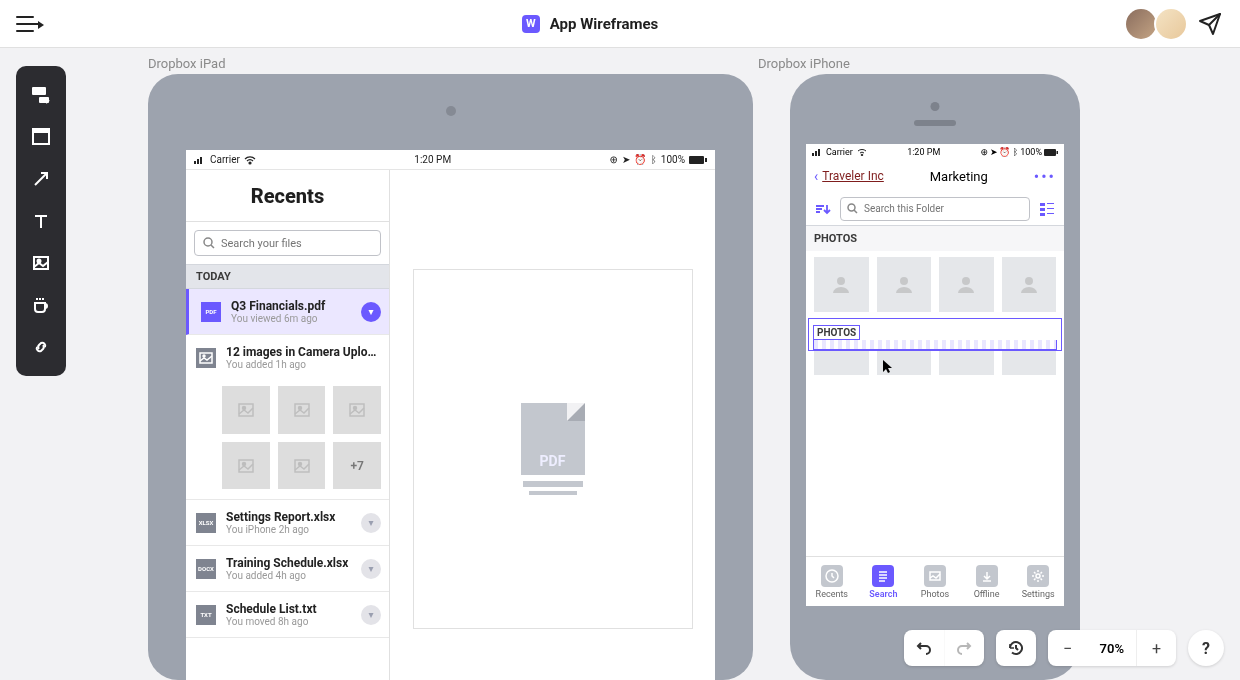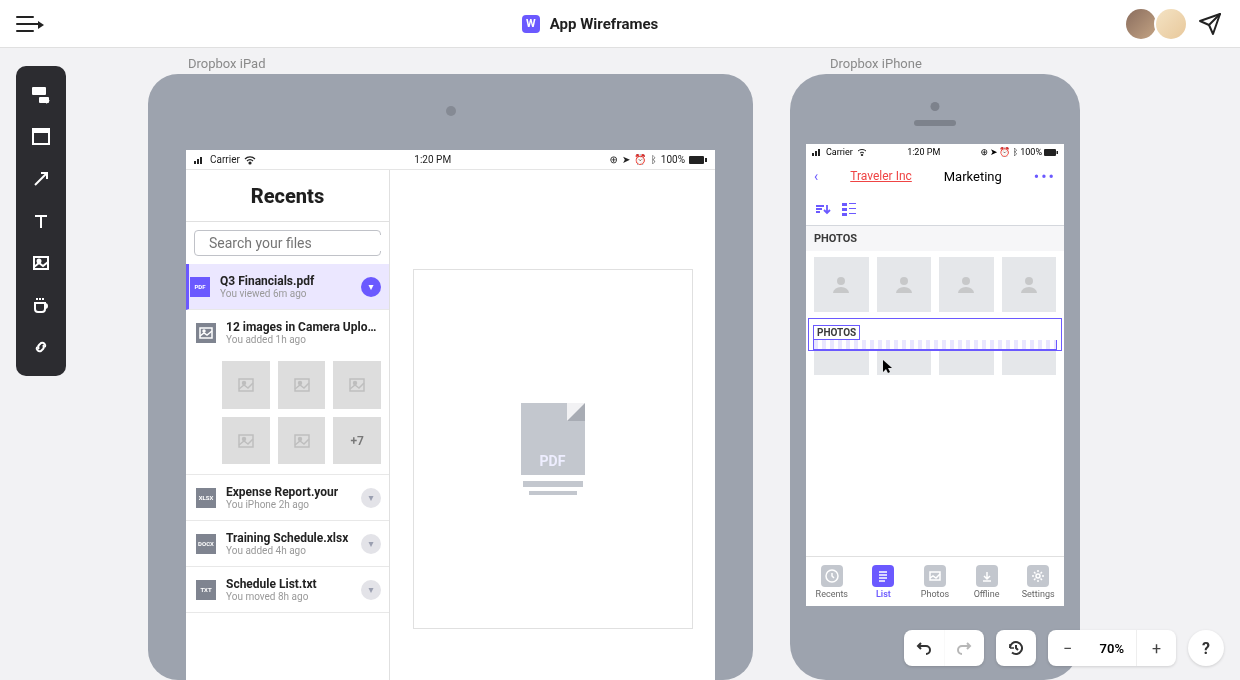--- a/index.html
+++ b/index.html
@@ -15,36 +15,36 @@
 .project-title { font-weight:700; font-size:15px; color:#1f1f1f; }
 .topbar-right { display:flex; align-items:center; gap:10px; }
 .avatar { width:30px; height:30px; border-radius:50%; background:#ddd; box-shadow:0 0 0 2px #fff; }
 .send-icon { width:28px; height:28px; display:flex; align-items:center; justify-content:center; cursor:pointer; }
 
 
 .toolbar { position:absolute; left:16px; top:66px; width:50px; background:#2c2c30; border-radius:10px; display:flex; flex-direction:column; align-items:center; padding:8px 0; z-index:10; }
 .tool-btn { width:36px; height:36px; margin:3px 0; display:flex; align-items:center; justify-content:center; color:#fff; border-radius:6px; cursor:pointer; }
 
 
-.canvas-label { position:absolute; font-size:13px; color:#8a8a8a;margin-left:40px; }
+.canvas-label { position:absolute; font-size:13px; color:#8a8a8a; }
 
 
 .ipad-frame { position:absolute; left:148px; top:74px; width:605px; height:606px; background:#9da3ae; border-radius:30px; padding:76px 38px 0 38px; }
 .ipad-dot { position:absolute; top:32px; left:50%; transform:translateX(-50%); width:10px; height:10px; border-radius:50%; background:#858a94; }
 .ipad-screen { width:529px; height:530px; background:#fff; overflow:hidden; }
 .status-bar { height:20px; background:#fff; display:flex; align-items:center; justify-content:space-between; padding:0 8px; font-size:10px; color:#222; border-bottom:1px solid #e5e5e5; }
 .status-left, .status-right { display:flex; align-items:center; gap:4px; }
 .ipad-content { display:flex; height: calc(100% - 20px); }
 .ipad-sidebar { width:204px; border-right:1px solid #e0e0e0; display:flex; flex-direction:column; }
 .recents-title { height:52px; display:flex; align-items:center; justify-content:center; font-size:20px; font-weight:800; color:#1f1f1f; border-bottom:1px solid #e0e0e0; }
 .search-box { margin:8px; height:26px; border:1px solid #c0c2c8; border-radius:4px; display:flex; align-items:center; padding:0 8px; background:#fff; gap:6px; }
-.search-box input { border:none; outline:none; font-size:14px; flex:1; color:#555; }
+.search-box input { border:none; outline:none; font-size:11px; flex:1; color:#555; }
 .section-header { background:#e3e5ea; padding:5px 10px; font-size:11px; font-weight:700; color:#3a3a3a; border-top:1px solid #d4d7dd; border-bottom:1px solid #d4d7dd;}
 .file-item { display:flex; align-items:center; padding:10px 8px 10px 10px; border-bottom:1px solid #e8e8e8; gap:10px; position:relative; }
-.file-item.selected { background:#ebe7ff; border-left:3px solid #6b59ff; padding-left:1px; }
+.file-item.selected { background:#ebe7ff; border-left:3px solid #6b59ff; padding-left:12px; }
 .file-icon { width:20px; height:20px; background:#7f8490; flex-shrink:0; display:flex; align-items:center; justify-content:center; font-size:6px; color:#fff; font-weight:700; }
 .file-icon.sel { background:#6b59ff; }
 .file-icon.txt { font-size:6px; }
 .file-text { flex:1; display:flex; flex-direction:column; overflow:hidden; }
 .file-name { font-size:12px; font-weight:700; color:#222; white-space:nowrap; overflow:hidden; text-overflow:ellipsis;}
 .file-meta { font-size:10px; color:#999; }
 .file-more { width:20px; height:20px; border-radius:50%; background:#e3e3e8; color:#9a9fb0; display:flex; align-items:center; justify-content:center; font-size:10px; cursor:pointer; }
 .file-more.sel { background:#6b59ff; color:#fff; }
 .thumb-grid { display:grid; grid-template-columns:repeat(3, 1fr); gap:8px; padding:6px 8px 10px 36px; }
 .thumb { background:#ddd; aspect-ratio:1; display:flex; align-items:center; justify-content:center; color:#aaa; font-size:12px; }
@@ -59,21 +59,21 @@
 .pdf-bar { margin-top:6px; width:60px; height:6px; background:#c3c7ce; }
 .pdf-bar2 { margin-top:4px; width:48px; height:4px; background:#c3c7ce; }
 
 
 .iphone-frame { position:absolute; left:790px; top:74px; width:290px; height:606px; background:#9da3ae; border-radius:36px; padding:70px 16px 0 16px; }
 .iphone-speaker { position:absolute; top:46px; left:50%; transform:translateX(-50%); width:42px; height:6px; border-radius:3px; background:#7d828c; }
 .iphone-camera { position:absolute; top:28px; left:50%; transform:translateX(-50%); width:9px; height:9px; border-radius:50%; background:#7d828c; }
 .iphone-screen { width:258px; height:462px; background:#fff; display:flex; flex-direction:column; overflow:hidden; }
 .iphone-status { height:16px; display:flex; align-items:center; justify-content:space-between; padding:0 6px; font-size:9px; }
 .nav-row { height:32px; display:flex; align-items:center; padding:0 8px; gap:4px; }
-.nav-back { color:#ef4444; font-size:12px; display:flex; align-items:center; gap:2px; text-decoration:underline; cursor:pointer;margin-left:28px;}
+.nav-back { color:#7f1d1d; font-size:12px; display:flex; align-items:center; gap:2px; text-decoration:underline; cursor:pointer;}
 .nav-title { flex:1; text-align:center; font-weight:400; font-size:13px; }
 .nav-dots { color:#6b59ff; font-size:16px; cursor:pointer; letter-spacing:2px;}
 .search-row { height:34px; display:flex; align-items:center; padding:0 8px; gap:8px; border-bottom:1px solid #d4d7dd; }
 .sort-btn { color:#6b59ff; cursor:pointer; width:18px; height:18px; }
 .view-toggle { color:#6b59ff; cursor:pointer; width:18px; height:18px; }
 .iphone-search { flex:1; height:24px; border:1px solid #c0c2c8; border-radius:4px; display:flex; align-items:center; gap:6px; padding:0 6px;}
 .iphone-search input { border:none; outline:none; flex:1; font-size:10px; }
 .photos-header { padding:6px 8px; font-size:11px; font-weight:700; color:#3a3a3a; background:#f6f6f8; }
 .avatar-grid { display:grid; grid-template-columns:repeat(4,1fr); gap:8px; padding:6px 8px; }
 .avatar-card { aspect-ratio:1; background:#e5e7ea; display:flex; align-items:center; justify-content:center; }
@@ -173,21 +173,21 @@
   </div>
   <div class="tool-btn">
     <svg width="20" height="20" viewBox="0 0 20 20" fill="none" stroke="#fff" stroke-width="2">
         <path d="M8 12 a3 3 0 0 1 0 -4 l2 -2 a3 3 0 0 1 4 4"></path>
         <path d="M12 8 a3 3 0 0 1 0 4 l-2 2 a3 3 0 0 1 -4 -4"></path>
       </svg>
   </div>
 </div>
 
 <div class="canvas-label" style="left:148px; top:56px">Dropbox iPad</div>
-<div class="canvas-label" style="left:790px; top:56px">Dropbox iPhone</div>
+<div class="canvas-label" style="left:758px; top:56px">Dropbox iPhone</div>
 
 <div class="ipad-frame">
   <div class="ipad-dot"></div>
   <div class="ipad-screen">
     <div class="status-bar">
       <div class="status-left">
         <svg width="12" height="8" viewBox="0 0 12 8">
             <rect x="0" y="5" width="2" height="3" fill="#222"></rect>
             <rect x="3" y="3" width="2" height="5" fill="#222"></rect>
             <rect x="6" y="1" width="2" height="7" fill="#222"></rect>
@@ -215,20 +215,21 @@
     <div class="ipad-content">
       <div class="ipad-sidebar">
         <div class="recents-title">Recents</div>
         <div class="search-box">
           <svg width="12" height="12" viewBox="0 0 12 12" fill="none" stroke="#888" stroke-width="1.5">
               <circle cx="5" cy="5" r="4"></circle>
               <path d="M8 8 L11 11"></path>
             </svg>
           <input placeholder="Search your files" style="">
         </div>
+        <div class="section-header">TODAY</div>
 
         <div class="file-item selected">
           <div class="file-icon sel">PDF</div>
           <div class="file-text">
             <div class="file-name">Q3 Financials.pdf</div>
             <div class="file-meta">You viewed 6m ago</div>
           </div>
           <div class="file-more sel">▾</div>
         </div>
 
@@ -281,21 +282,21 @@
                 <path d="M1 12 L6 8 L10 11 L15 6"></path>
               </svg>
             </div>
           <div class="thumb" style="font-weight:600;color:#777">+7</div>
         </div>
         <div style="border-bottom:1px solid #e8e8e8;"></div>
 
         <div class="file-item">
           <div class="file-icon">XLSX</div>
           <div class="file-text">
-            <div class="file-name">Expense Report.your</div>
+            <div class="file-name">Settings Report.xlsx</div>
             <div class="file-meta">You iPhone 2h ago</div>
           </div>
           <div class="file-more">▾</div>
         </div>
         <div class="file-item">
           <div class="file-icon">DOCX</div>
           <div class="file-text">
             <div class="file-name">Training Schedule.xlsx</div>
             <div class="file-meta">You added 4h ago</div>
           </div>
@@ -363,20 +364,27 @@
       <div class="nav-title">Marketing</div>
       <div class="nav-dots">•••</div>
     </div>
     <div class="search-row">
       <div class="sort-btn">
         <svg width="18" height="18" viewBox="0 0 18 18" fill="none" stroke="#6b59ff" stroke-width="1.8">
             <path d="M2 6 H10 M2 9 H8 M2 12 H6"></path>
             <path d="M13 5 V13 M10 10 L13 13 L16 10"></path>
           </svg>
       </div>
+      <div class="iphone-search">
+        <svg width="11" height="11" viewBox="0 0 11 11" fill="none" stroke="#888" stroke-width="1.5">
+            <circle cx="4.5" cy="4.5" r="3.5"></circle>
+            <path d="M7 7 L10 10"></path>
+          </svg>
+        <input placeholder="Search this Folder" style="">
+      </div>
       <div class="view-toggle">
         <svg width="18" height="18" viewBox="0 0 18 18" fill="#6b59ff">
             <rect x="2" y="3" width="5" height="3"></rect>
             <rect x="2" y="8" width="5" height="3"></rect>
             <rect x="2" y="13" width="5" height="3"></rect>
             <rect x="9" y="3" width="7" height="1"></rect>
             <rect x="9" y="8" width="7" height="1"></rect>
             <rect x="9" y="13" width="7" height="1"></rect>
           </svg>
       </div>
@@ -430,21 +438,21 @@
             </svg>
           </div>
         <div class="tab-label">Recents</div>
       </div>
       <div class="tab-item active">
         <div class="ti">
             <svg width="14" height="14" viewBox="0 0 14 14" fill="none" stroke="#fff" stroke-width="1.5">
               <path d="M3 3 H11 M3 6 H11 M3 9 H11 M3 12 H9"></path>
             </svg>
           </div>
-        <div class="tab-label">List</div>
+        <div class="tab-label">Search</div>
       </div>
       <div class="tab-item">
         <div class="ti">
             <svg width="14" height="14" viewBox="0 0 14 14" fill="none" stroke="#fff" stroke-width="1.5">
               <rect x="2" y="3" width="10" height="8"></rect>
               <path d="M2 9 L5 7 L8 9 L12 5"></path>
             </svg>
           </div>
         <div class="tab-label">Photos</div>
       </div>

